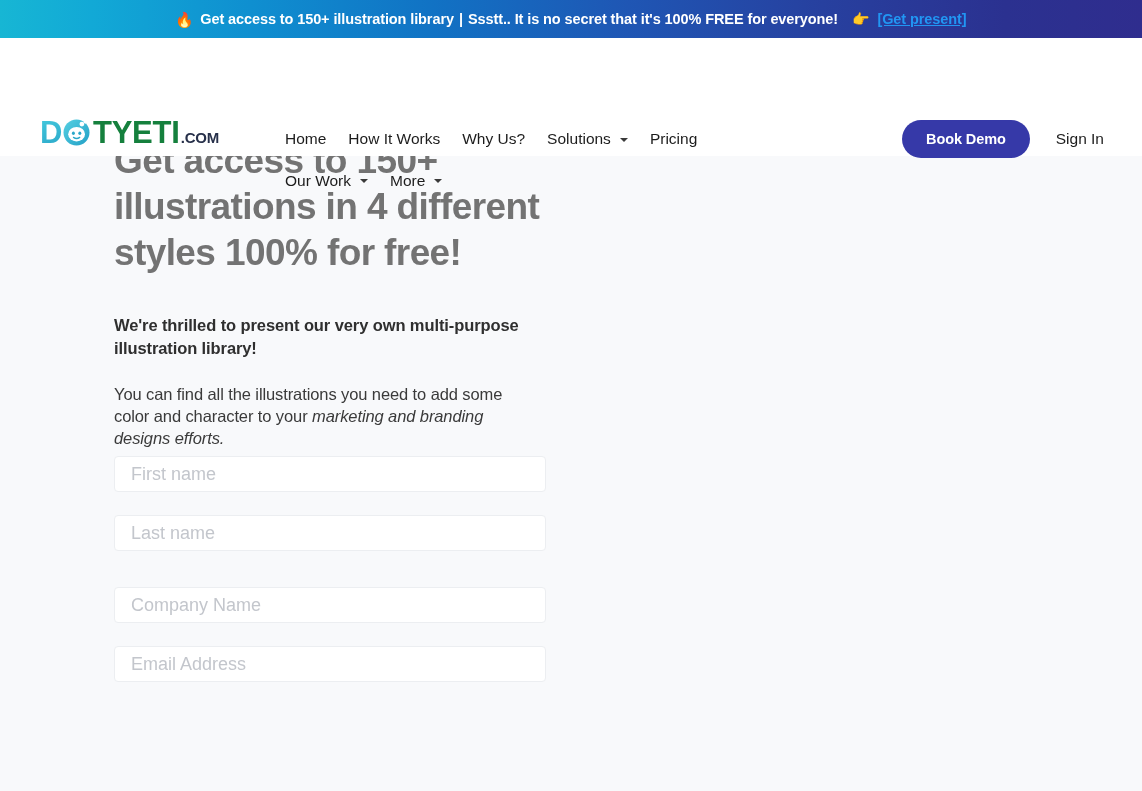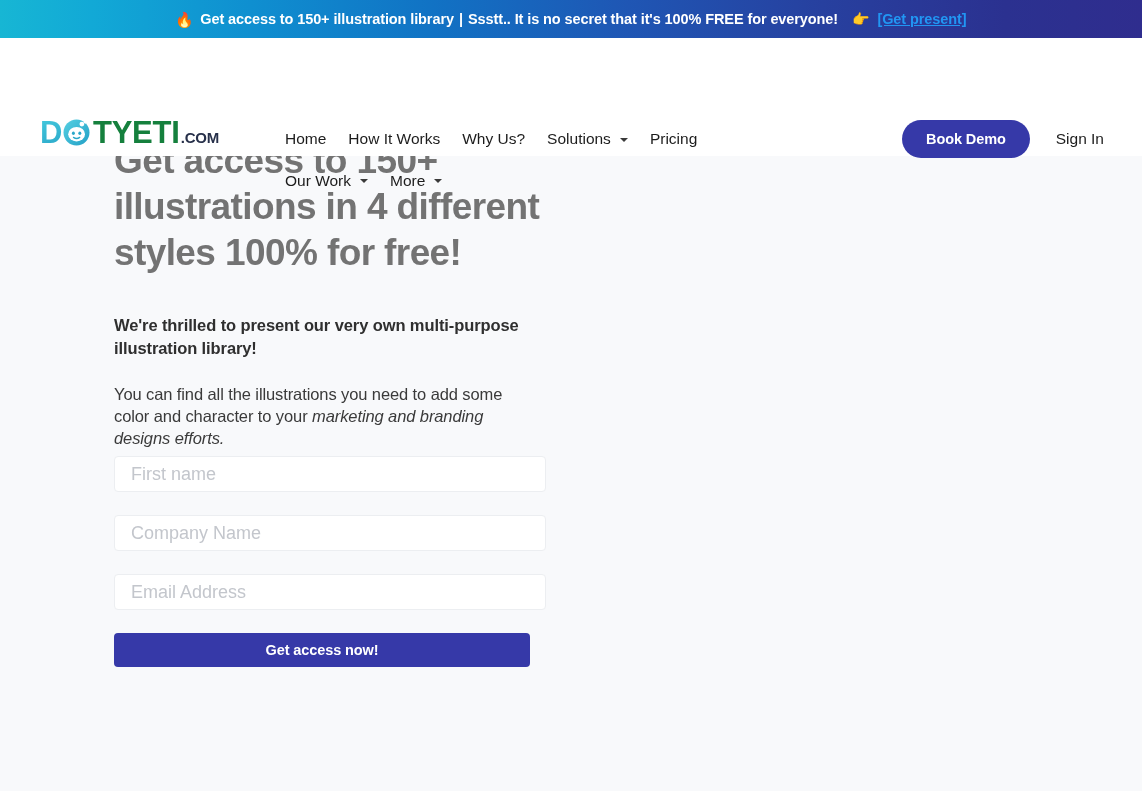--- a/index.html
+++ b/index.html
@@ -382,18 +382,18 @@
 
     <p class="hero-sub">We're thrilled to present our very own multi-purpose illustration library!</p>
 
     <p class="hero-body">
       <span>You can find all the illustrations you need to add some color and character to your </span><em>marketing and branding designs efforts.</em>
     </p>
   </div>
 
   <form class="signup-form">
     <input class="form-field" type="text" placeholder="First name" style="">
+    <input class="form-field field-gap-lg" type="text" placeholder="Last name" style="">
     <input class="form-field" type="text" placeholder="Company Name" style="">
     <input class="form-field" type="email" placeholder="Email Address" style="">
-    <button class="btn-submit" type="submit">Get access now!</button>
   </form>
 
 </main>
 
 </body></html>

